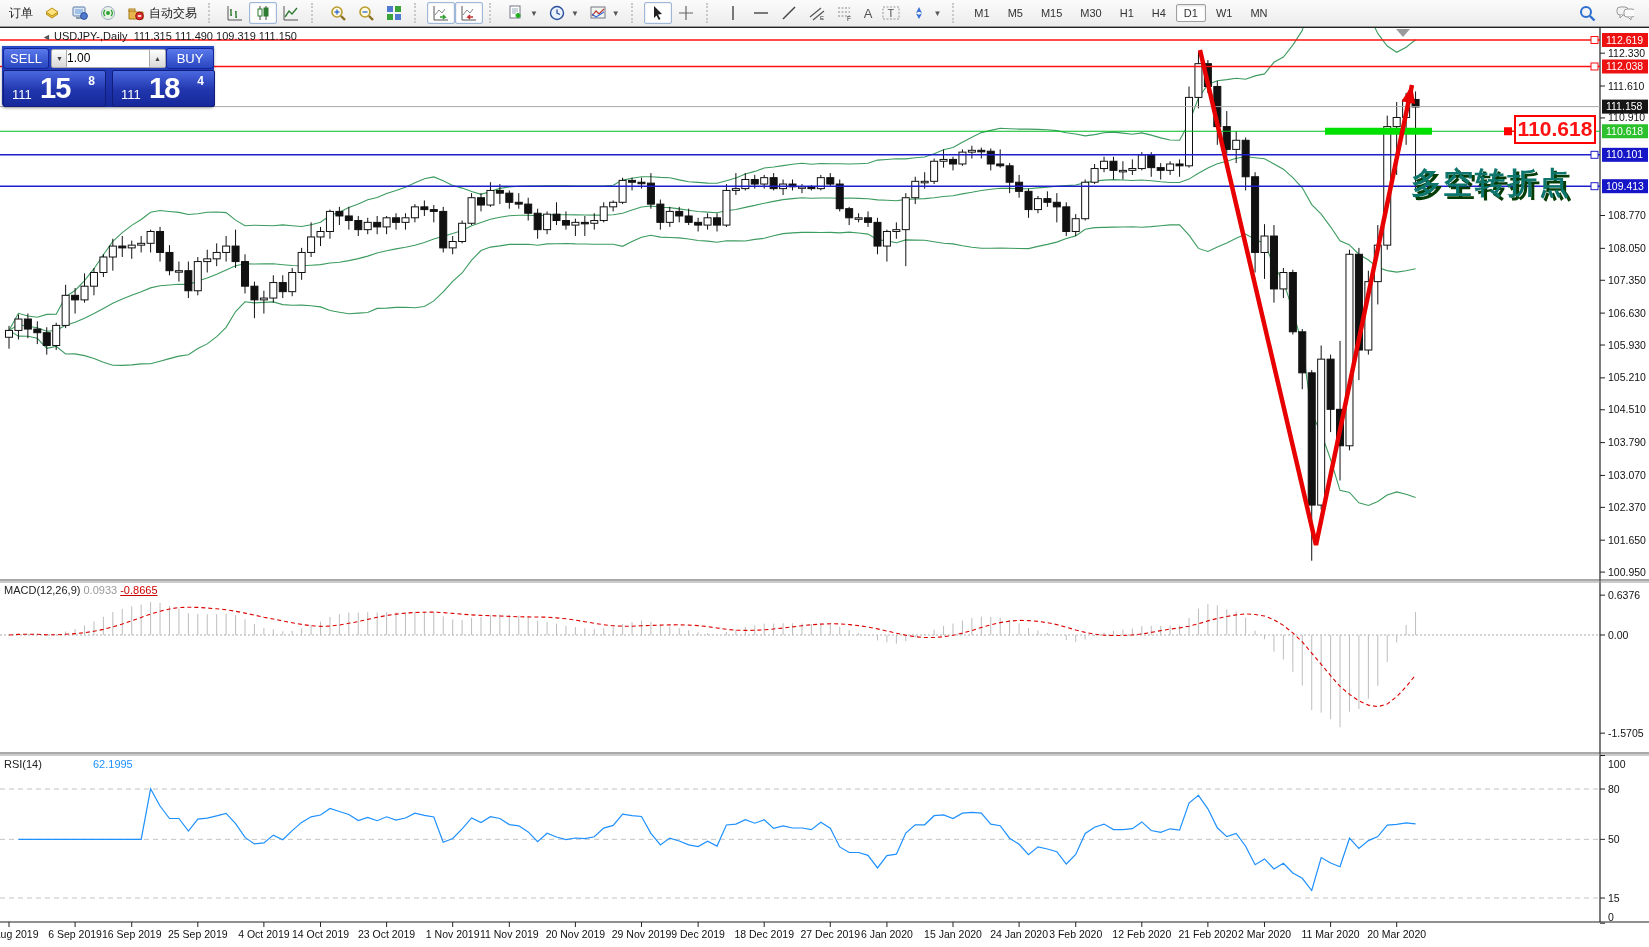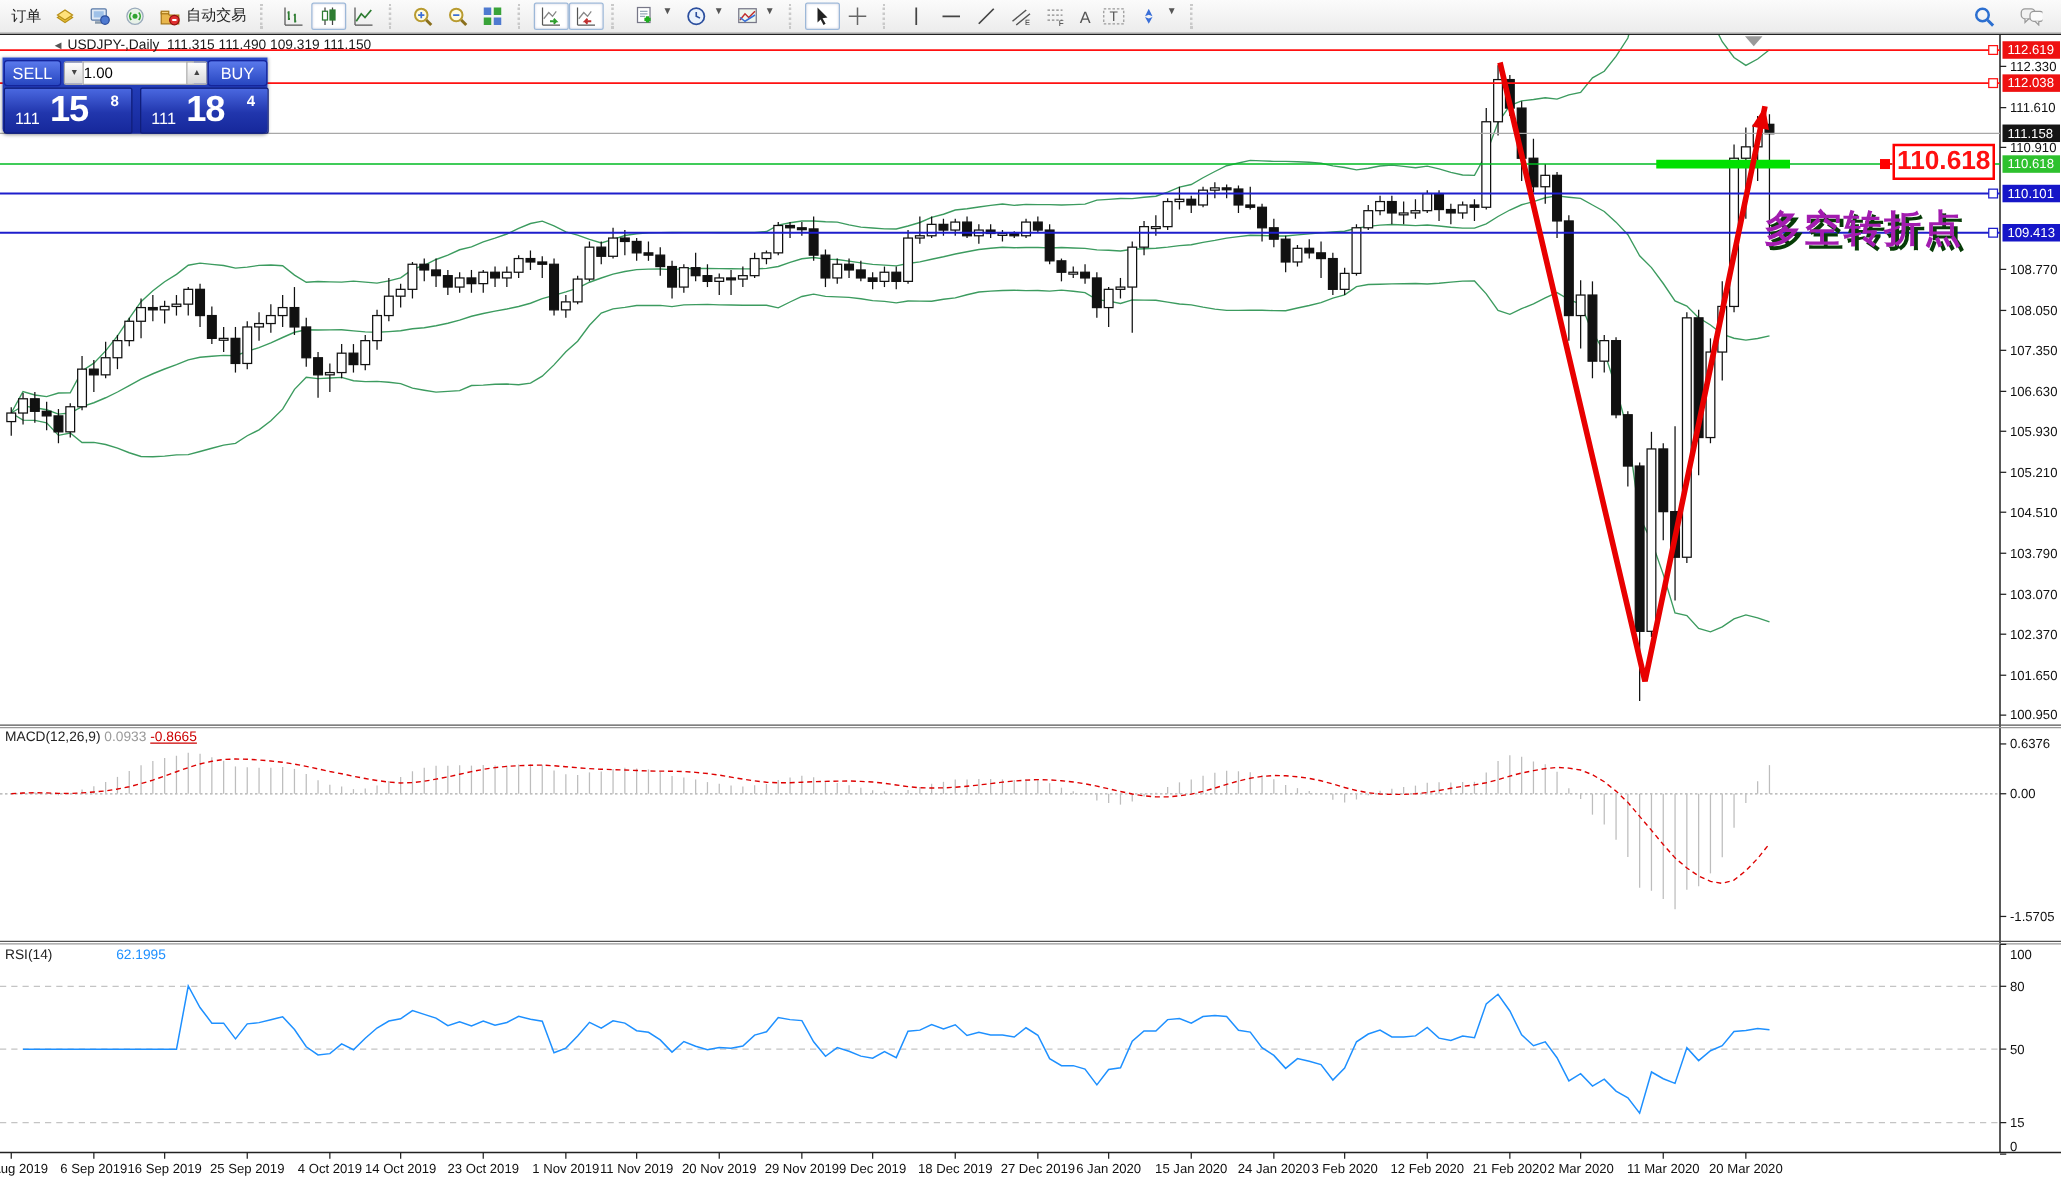--- a/index.html
+++ b/index.html
@@ -3,21 +3,21 @@
 <meta charset="utf-8">
 <style>
   html,body{margin:0;padding:0;width:1649px;height:947px;overflow:hidden;background:#fff;
     font-family:"Liberation Sans","DejaVu Sans",sans-serif;}
   
   #toolbar{position:absolute;left:0;top:0;width:1649px;height:26px;
     background:linear-gradient(#fbfbfb,#ececec);border-bottom:1px solid #9a9a9a;
     display:flex;align-items:center;font-size:12px;color:#222;z-index:50;}
   .tb-group{display:flex;align-items:center;height:24px;padding:0 4px;}
   .tb-sep{width:5px;height:20px;margin:0 2px;border-left:2px dotted #c9c9c9;}
-  .tb-btn{display:flex;align-items:flex-start;gap:4px;padding:1px 4px;border:1px solid transparent;
+  .tb-btn{display:flex;align-items:center;gap:4px;padding:1px 4px;border:1px solid transparent;
     border-radius:2px;cursor:default;white-space:nowrap;}
   .tb-btn.pressed{background:#fff;border:1px solid #9db8d8;box-shadow:inset 0 0 2px #ccd;}
   .tb-ic{width:18px;height:18px;display:flex;align-items:center;justify-content:center;}
   .tf-btn{padding:2px 7px;margin:0 1px;border:1px solid transparent;border-radius:2px;color:#333;font-size:11px;}
   .tf-btn.active{background:#fdfdfd;border:1px solid #a0a0a0;box-shadow:inset 0 1px 2px #ddd;}
   .caret{font-size:8px;color:#555;margin-left:1px;}
   #tb-right{margin-left:auto;display:flex;align-items:center;padding-right:10px;gap:10px;}
   
   #chart-title{position:absolute;left:6px;top:30px;font-size:11px;color:#1a1a1a;z-index:30;margin-left:36px;}
   #chart-title .mk{color:#555;font-size:9px;}
@@ -38,21 +38,21 @@
   .oc-price{position:absolute;top:24px;height:35px;width:101px;color:#fff;
     background:linear-gradient(#4a68e0 0%,#2136ad 55%,#16289b 100%);border:1px solid #101e7a;border-radius:2px;cursor:pointer;}
   #sell-price{left:1px;} #buy-price{left:110px;}
   .oc-small{position:absolute;left:8px;bottom:4px;font-size:13px;}
   .oc-big{position:absolute;left:36px;bottom:1px;font-size:29px;font-weight:bold;letter-spacing:-1px;}
   .oc-sup{position:absolute;right:10px;top:3px;font-size:12px;font-weight:bold;}
   
   .ind-label{position:absolute;font-size:11px;color:#222;z-index:30;white-space:nowrap;}
   .ind-main{color:#9a9a9a;} .ind-sig{color:#cc0000;text-decoration:underline;} .ind-rsi{color:#1E90FF;margin-left:48px;}
   
-  #anno-cn{position:absolute;left:1411px;top:163px;font-size:30px;font-weight:bold;color:#a21caf;
+  #anno-cn{position:absolute;left:1411px;top:163px;font-size:30px;font-weight:bold;color:#0f766e;
     text-shadow:3px 3px 0 #063c06;z-index:20;letter-spacing:2px;}
   #price-box{position:absolute;left:1514px;top:115px;width:78px;height:25px;border:2px solid #ff0000;
     background:#fff;color:#ff1111;font-size:21px;font-weight:bold;text-align:center;line-height:24px;z-index:20;}
   svg text{font-family:"Liberation Sans","DejaVu Sans",sans-serif;}
 </style>
 </head>
 <body>
 
 <div id="toolbar">
   <div class="tb-group">
@@ -282,20 +282,31 @@
       <span class="tb-ic">
         <svg width="16" height="16">
             <path d="M8 2 L11 8 L8 6.8 L5 8 Z" fill="#3a6fd8"></path>
             <path d="M8 14 L5 8.5 L8 9.7 L11 8.5 Z" fill="#3a6fd8"></path>
           </svg>
         </span>
       <span class="caret">▼</span>
     </div>
   </div>
   <div class="tb-sep"></div>
+  <div class="tb-group" id="tf-group">
+      <div class="tf-btn">M1</div>
+      <div class="tf-btn">M5</div>
+      <div class="tf-btn">M15</div>
+      <div class="tf-btn">M30</div>
+      <div class="tf-btn">H1</div>
+      <div class="tf-btn">H4</div>
+      <div class="tf-btn active">D1</div>
+      <div class="tf-btn">W1</div>
+      <div class="tf-btn">MN</div>
+    </div>
   <div id="tb-right">
     <div class="tb-btn">
       <span class="tb-ic">
         <svg width="17" height="17">
             <circle cx="7" cy="7" r="5" fill="none" stroke="#2c6fd0" stroke-width="2"></circle>
             <path d="M11 11 L15.5 15.5" stroke="#2c6fd0" stroke-width="2.4"></path>
           </svg>
         </span>
     </div>
     <div class="tb-btn">

